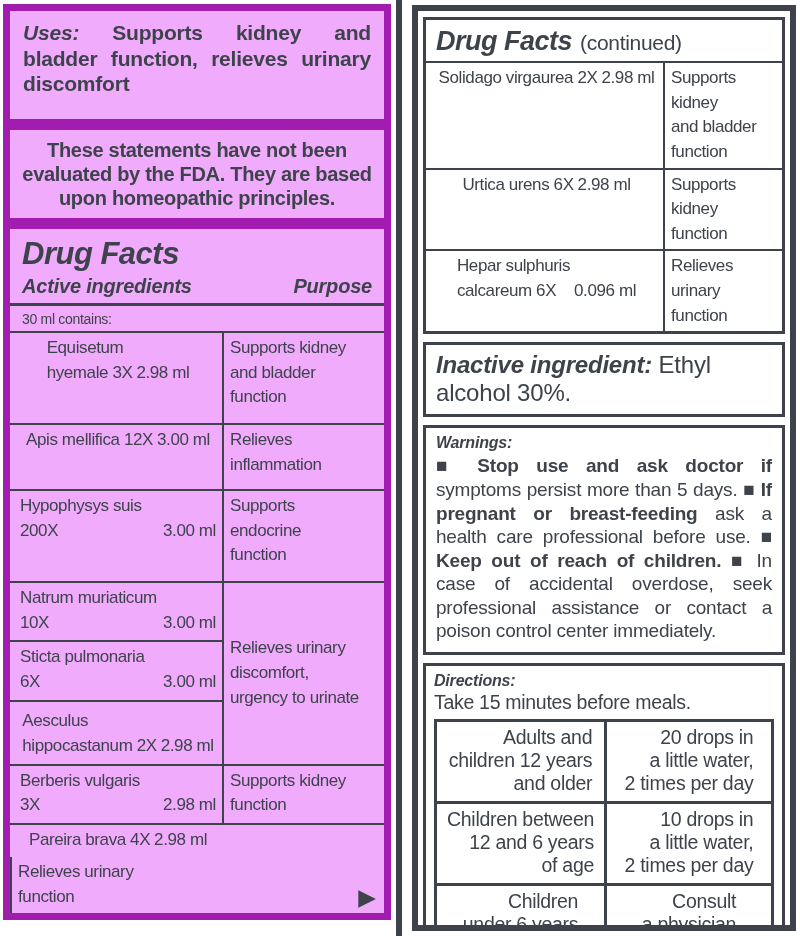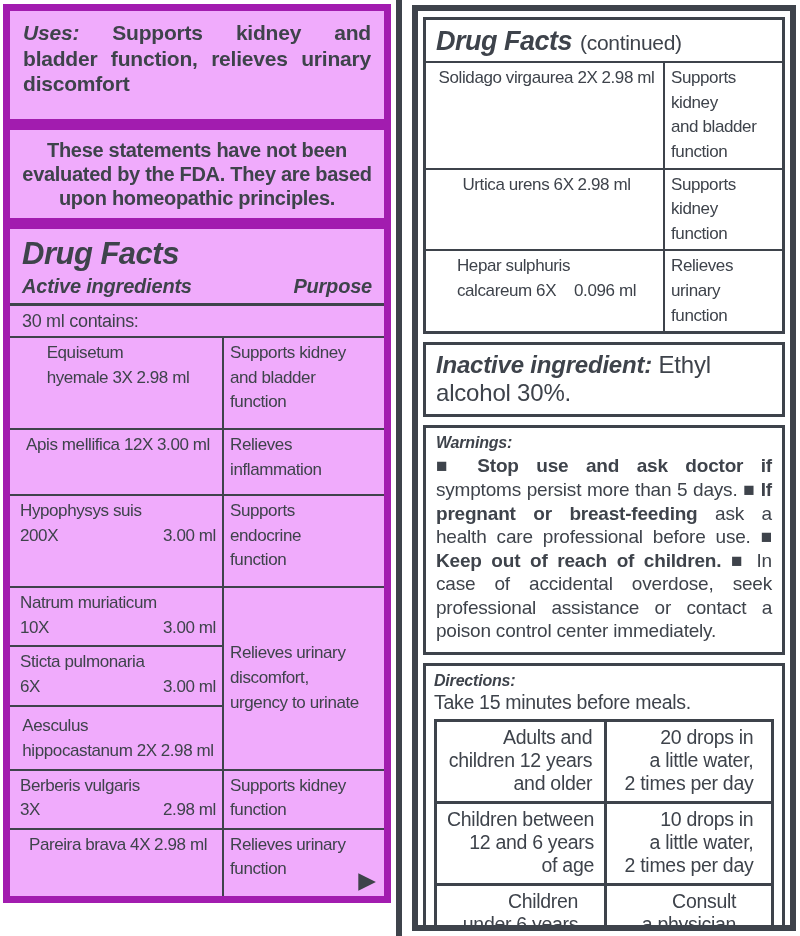--- a/index.html
+++ b/index.html
@@ -27,41 +27,41 @@
     text-align:center; font-size:20px; font-weight:700;
     line-height:1.2; letter-spacing:-0.3px;
   }
 
   .df-head { padding:7px 12px 5px; }
   .df-title { font-size:31px; font-weight:700; font-style:italic; letter-spacing:-0.5px; }
   .df-sub {
     display:flex; justify-content:space-between; margin-top:3px;
     font-size:20px; font-weight:700; font-style:italic; letter-spacing:-0.2px;
   }
-  .contains { border-top:3px solid #3e434b; padding:5px 12px 4px; font-size:18px; letter-spacing:-0.3px; }
+  .contains { border-top:3px solid #3e434b; padding:5px 12px 4px; font-size:14px; letter-spacing:-0.3px; }
 
   
   .tbl-group { display:flex; align-items:stretch; border-top:2px solid #3e434b; }
   .ing-col { display:flex; flex-direction:column; justify-content:flex-start; }
   .w-left  { width:212px; }
   .w-right { width:237px; }
   .ing-cell {
     display:flex; justify-content:center; align-items:flex-end; gap:4px;
     padding:3px 6px 5px 10px; flex:0 0 auto;
   }
   .ing-cell + .ing-cell { border-top:2px solid #3e434b; }
   .ing-name, .ing-amt, .pur { font-size:17px; letter-spacing:-0.4px; line-height:1.45; }
   .ing-name { white-space:pre-line; }
   .ing-amt  { white-space:nowrap; }
   .pur-col { flex:1; border-left:2px solid #3e434b; padding:3px 12px 3px 6px; position:relative; }
   .pur { white-space:pre-line; display:block; }
   .pur-center { display:flex; align-items:center; }
   .g1 { min-height:92px; } .g2 { min-height:66px; } .g3 { min-height:92px; }
   .c4a { min-height:38px; } .c4b { min-height:34px; } .c4c { min-height:64px; }
-  .g5 { min-height:58px; } .g6 { min-height:68px; }
+  .g5 { min-height:58px; } .g6 { min-height:68px;flex-direction:column; }
   .arrow { position:absolute; right:8px; bottom:4px; font-size:23px; line-height:1; }
 
   
   .divider { position:absolute; left:396px; top:0; width:6px; height:936px; background:#3e434b; }
 
   
   .rpanel {
     position:absolute; left:412px; top:5px; width:384px; height:926px;
     border:6px solid #3e434b; padding:6px 5px; overflow:hidden; background:#fff;
   }

